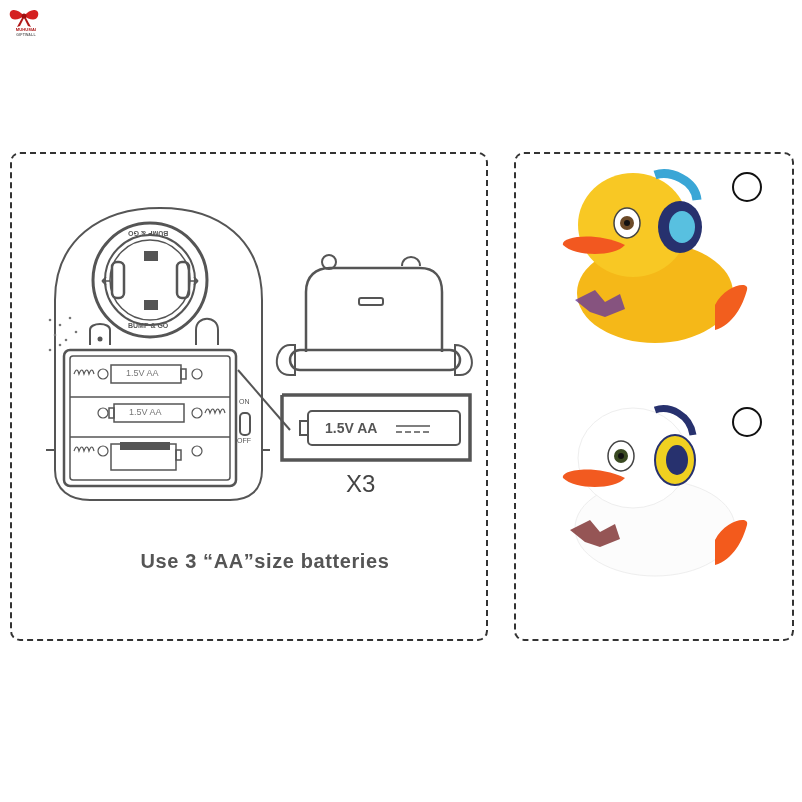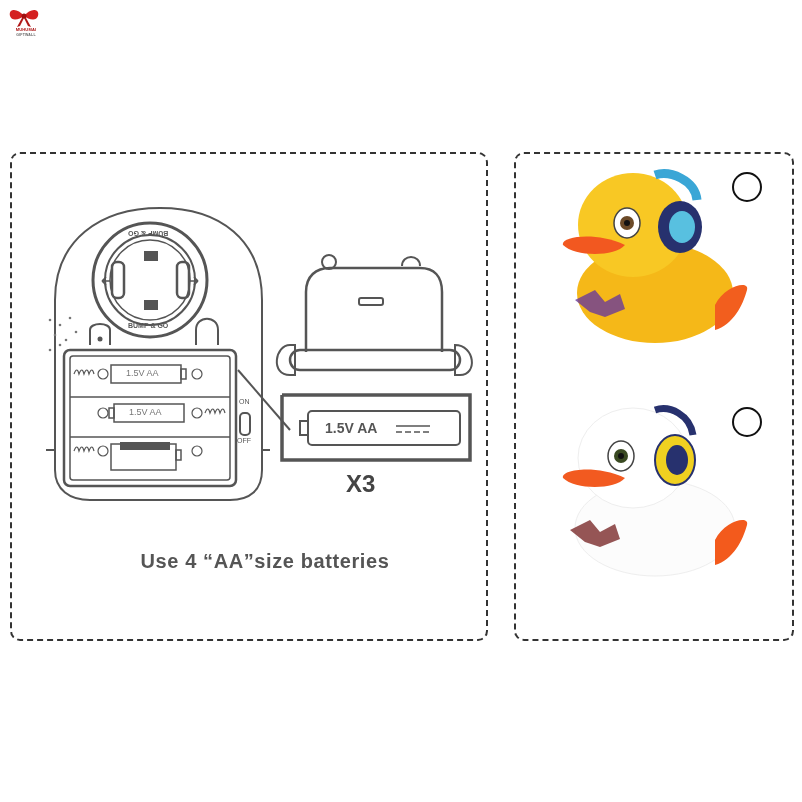--- a/index.html
+++ b/index.html
@@ -5,21 +5,21 @@
   html,body{margin:0;padding:0;background:#fff;}
   body{width:802px;height:802px;position:relative;overflow:hidden;font-family:"Liberation Sans",sans-serif;}
   .logo{position:absolute;left:4px;top:6px;width:40px;height:34px;}
   .logo svg{display:block}
   .logo-text{position:absolute;left:0;top:22px;width:44px;text-align:center;font-size:4px;line-height:4.5px;color:#a11;font-weight:bold;letter-spacing:0.2px;}
   .panel{position:absolute;border:2.5px dashed #333;border-radius:10px;box-sizing:border-box;}
   .panel-left{left:10px;top:152px;width:478px;height:489px;}
   .panel-right{left:514px;top:152px;width:280px;height:489px;}
   .diagram{position:absolute;left:0;top:0;}
   .caption{position:absolute;left:100px;top:548px;width:330px;text-align:center;color:#555;font-weight:bold;font-size:20px;line-height:27px;letter-spacing:0.6px;}
-  .x3{position:absolute;left:346px;top:470px;font-size:24px;font-weight:bold;color:#444;}
+  .x3{position:absolute;left:346px;top:470px;font-size:24px;font-weight:normal;color:#444;}
   .radio{position:absolute;width:30px;height:30px;border-radius:50%;border:2.5px solid #111;box-sizing:border-box;background:#fff;cursor:pointer;}
   .duck{position:absolute;}
 </style>
 </head>
 <body>
 
 <div class="logo">
   <svg width="40" height="22" viewBox="0 0 40 22">
     <path d="M20 10 C14 2,4 2,6 10 C8 16,16 13,20 10 Z" fill="#d42020"></path>
     <path d="M20 10 C26 2,36 2,34 10 C32 16,24 13,20 10 Z" fill="#d42020"></path>
@@ -115,21 +115,21 @@
 <div style="position:absolute;left:128px;top:230px;font-size:7px;color:#555;font-weight:bold;transform:rotate(180deg)">BUMP &amp; GO</div>
 <div style="position:absolute;left:128px;top:322px;font-size:7px;color:#555;font-weight:bold;">BUMP &amp; GO</div>
 <div style="position:absolute;left:126px;top:368px;font-size:9px;color:#777;">1.5V AA</div>
 <div style="position:absolute;left:129px;top:407px;font-size:9px;color:#777;">1.5V AA</div>
 <div style="position:absolute;left:239px;top:398px;font-size:7px;color:#555;">ON</div>
 <div style="position:absolute;left:237px;top:437px;font-size:7px;color:#555;">OFF</div>
 <div style="position:absolute;left:325px;top:420px;font-size:14px;font-weight:bold;color:#555;">1.5V AA</div>
 <div class="x3">X3</div>
 
 <div class="caption">
-  <div>Use 4 “AA”size batteries</div>
+  <div>Use 3 “AA”size batteries</div>
 </div>
 
 <svg class="duck" style="left:555px;top:165px" width="200" height="190" viewBox="0 0 200 190">
   <ellipse cx="100" cy="128" rx="78" ry="50" fill="#f5b818"></ellipse>
   <ellipse cx="78" cy="60" rx="55" ry="52" fill="#f8c824"></ellipse>
   <path d="M160 140 C170 120,195 115,192 125 C188 140,178 160,160 165 Z" fill="#f25e1e"></path>
   <path d="M8 80 C5 72,40 66,70 80 C60 92,20 92,8 80Z" fill="#f25820"></path>
   <ellipse cx="72" cy="58" rx="13" ry="15" fill="#fff" stroke="#444" stroke-width="1.5"></ellipse>
   <circle cx="72" cy="58" r="7" fill="#6b4a28"></circle>
   <circle cx="72" cy="58" r="3" fill="#111"></circle>

